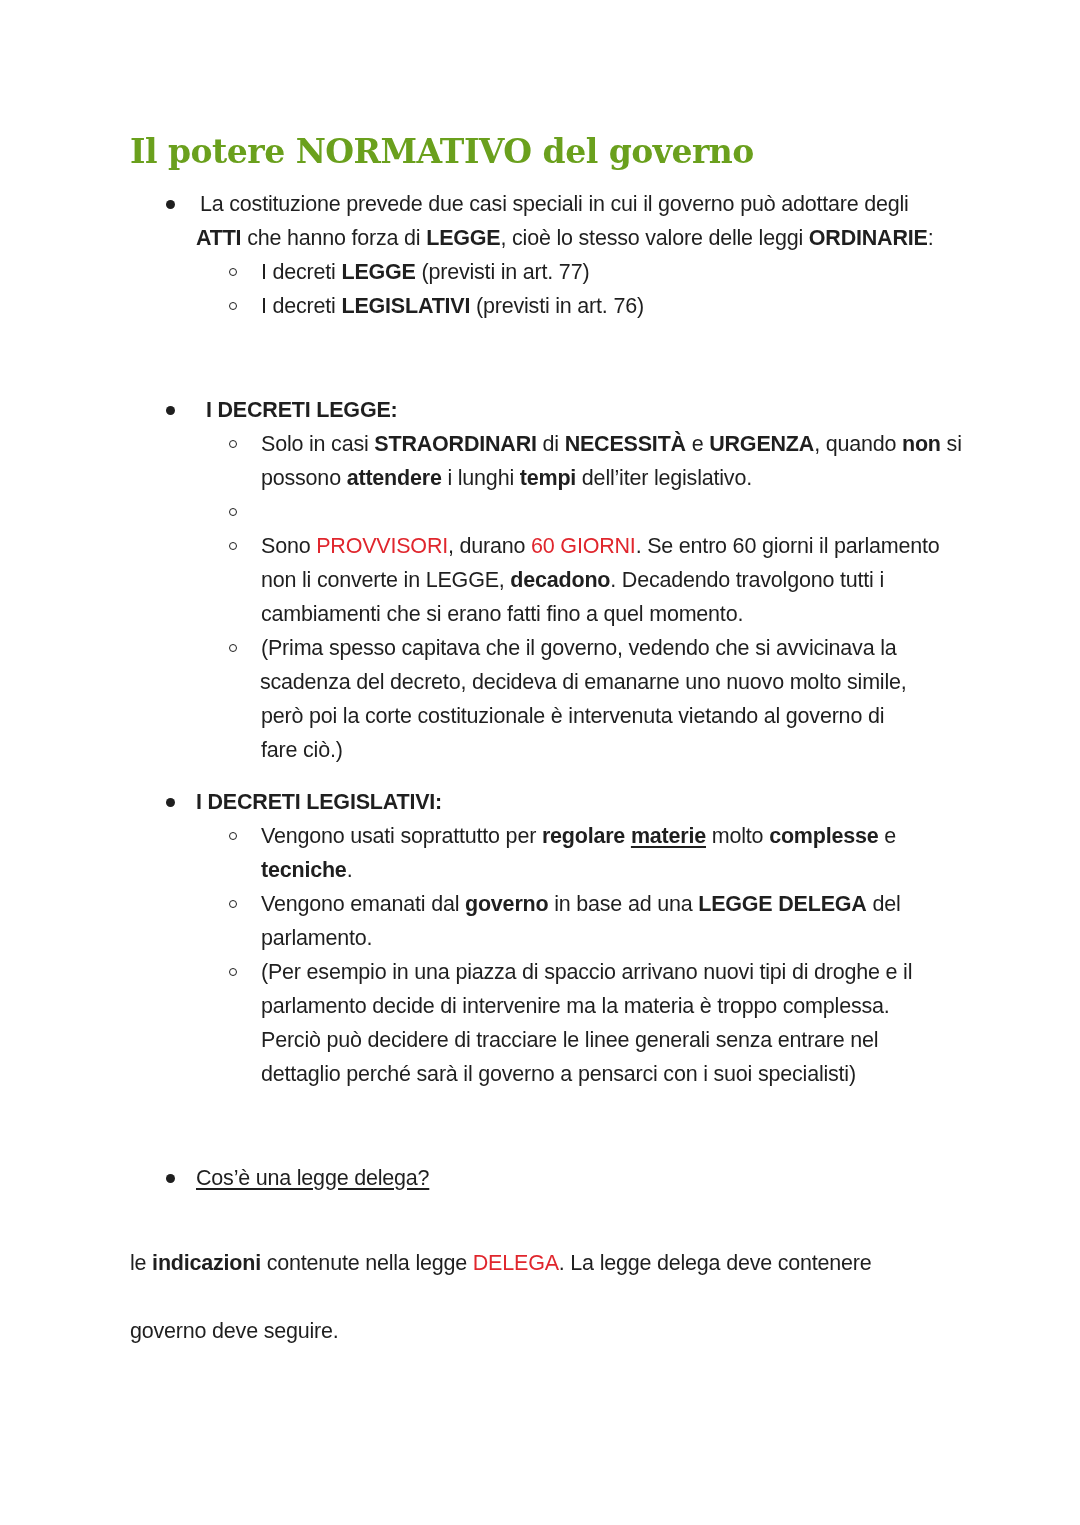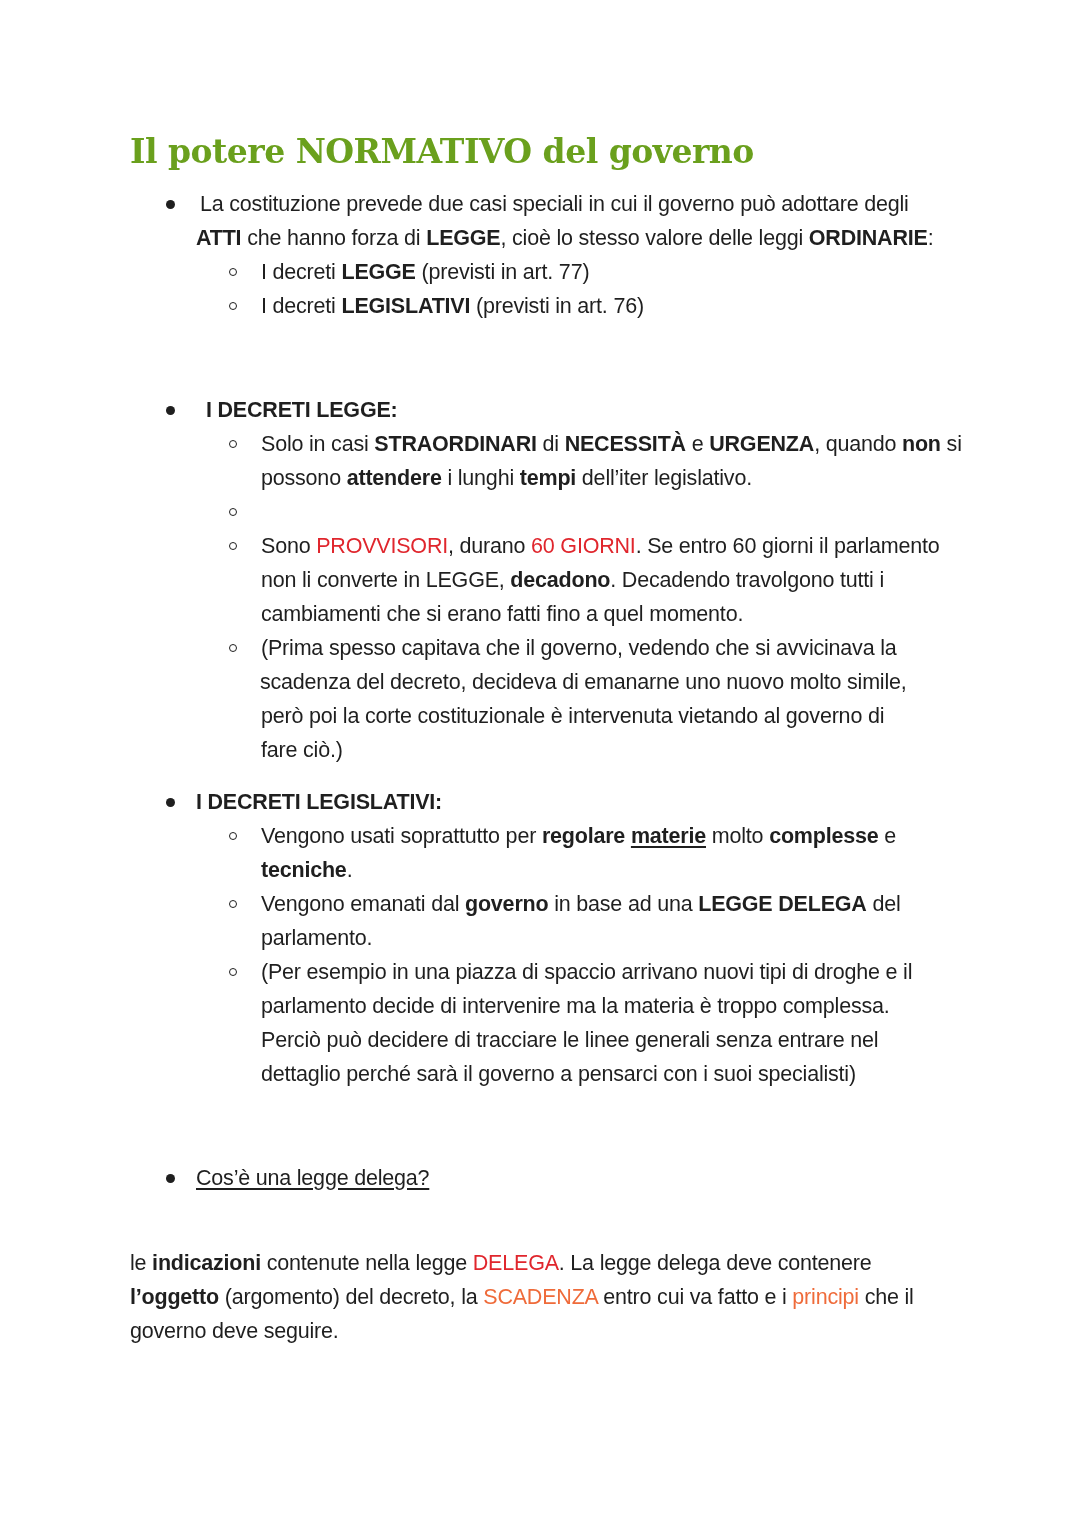--- a/index.html
+++ b/index.html
@@ -87,18 +87,15 @@
   <div class="line" style="left:261px;top:989px;">parlamento decide di intervenire ma la materia è troppo complessa.</div>
   <div class="line" style="left:261px;top:1023px;">Perciò può decidere di tracciare le linee generali senza entrare nel</div>
   <div class="line" style="left:261px;top:1057px;">dettaglio perché sarà il governo a pensarci con i suoi specialisti)</div>
 
   <span class="bullet" style="left:166px;top:1174px;"></span>
   <div class="line u" style="left:196px;top:1161px;">Cos’è una legge delega?</div>
 
   <div class="line" style="left:130px;top:1246px;">
     <span>le </span><span class="b">indicazioni</span><span> contenute nella legge </span><span class="red">DELEGA</span><span>. La legge delega deve contenere</span>
   </div>
-  <div class="line" style="left:130px;top:1280px;">
-    <span class="b">l’oggetto</span><span> (argomento) del decreto, la </span><span class="orange">SCADENZA</span><span> entro cui va fatto e i </span><span class="orange">principi</span><span> che il</span>
-  </div>
   <div class="line" style="left:130px;top:1314px;">governo deve seguire.</div>
 
 </div>
 
 </body></html>

